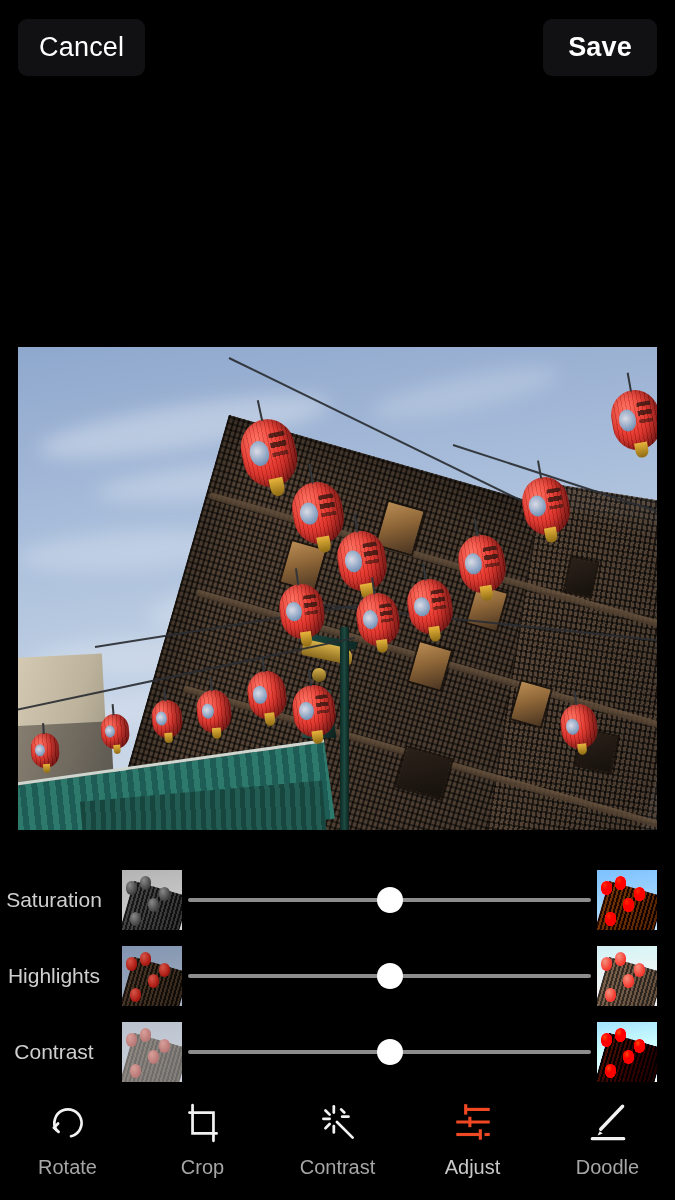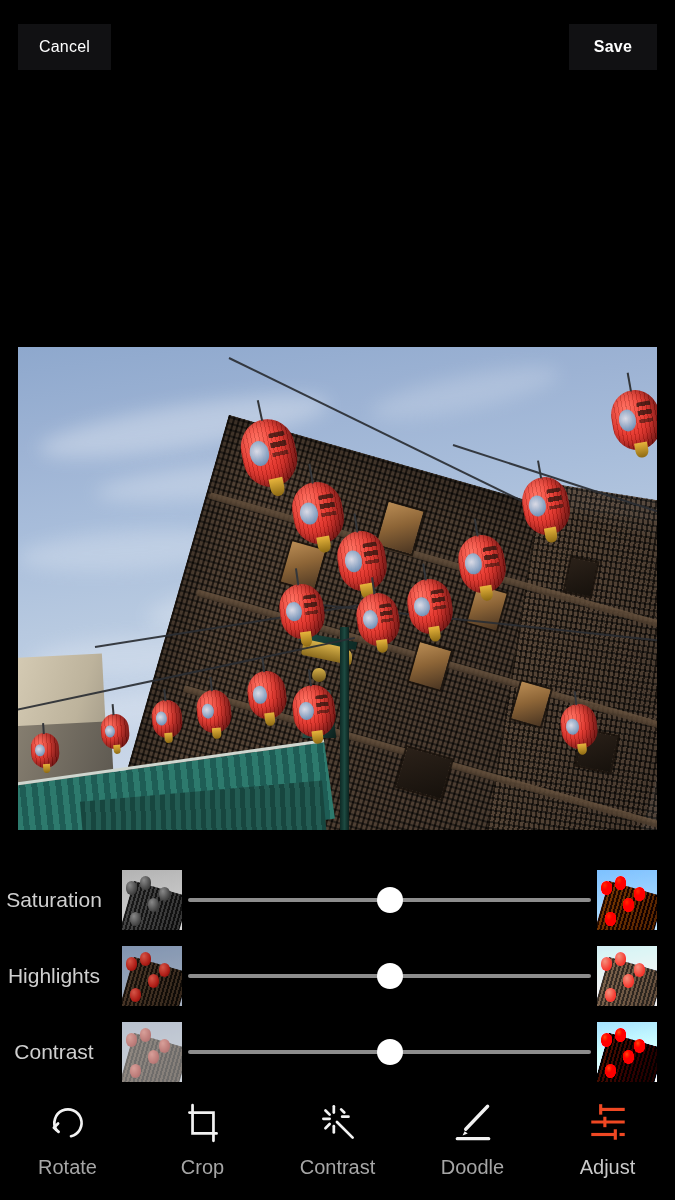--- a/index.html
+++ b/index.html
@@ -25,24 +25,24 @@
     height: 94px;
     display: flex;
     align-items: center;
     justify-content: space-between;
     padding: 0 18px;
     box-sizing: border-box;
   }
   .topbtn {
     background: #111113;
     border: none;
-    border-radius: 0;
+    border-radius: 9px;
     color: #ffffff;
     font-family: "Liberation Sans", sans-serif;
-    font-size: 16px;
+    font-size: 27px;
     line-height: 1;
     padding: 15px 21px;
     cursor: pointer;
     letter-spacing: .2px;
   }
   .topbtn.cancel { font-weight: 400; }
   .topbtn.save   { font-weight: 700; padding: 15px 25px; }
 
   
   .photo-stage {
@@ -633,39 +633,39 @@
           <line x1="26" y1="16" x2="32" y2="16"></line>
           <line x1="10" y1="10" x2="14" y2="14"></line>
           <line x1="25" y1="9" x2="28" y2="12"></line>
           <line x1="10" y1="27" x2="14" y2="23"></line>
           <line x1="21" y1="21" x2="36" y2="36"></line>
         </g>
       </svg>
       <span class="tlabel">Contrast</span>
     </button>
 
-    <button class="tool">
-      <svg class="ticon" viewBox="0 0 44 44">
-        <line x1="15" y1="28" x2="36" y2="6" stroke="#F2F2F2" stroke-width="3.2" stroke-linecap="round"></line>
-        <path d="M14 30 L12 34 L17 32 Z" fill="#F2F2F2"></path>
-        <line x1="7" y1="37" x2="37" y2="37" stroke="#F2F2F2" stroke-width="3.2" stroke-linecap="round"></line>
-      </svg>
-      <span class="tlabel">Doodle</span>
-    </button>
-
     <button class="tool active">
       <svg class="ticon" viewBox="0 0 44 44">
         <g stroke="#EF4823" stroke-width="3" stroke-linecap="butt">
           <line x1="15" y1="9" x2="38" y2="9"></line>
           <line x1="15" y1="4" x2="15" y2="14"></line>
           <line x1="6" y1="21" x2="38" y2="21"></line>
           <line x1="19" y1="16" x2="19" y2="26"></line>
           <line x1="6" y1="33" x2="29" y2="33"></line>
           <line x1="33" y1="33" x2="38" y2="33"></line>
           <line x1="29" y1="28" x2="29" y2="38"></line>
         </g>
       </svg>
       <span class="tlabel">Adjust</span>
     </button>
 
+    <button class="tool">
+      <svg class="ticon" viewBox="0 0 44 44">
+        <line x1="15" y1="28" x2="36" y2="6" stroke="#F2F2F2" stroke-width="3.2" stroke-linecap="round"></line>
+        <path d="M14 30 L12 34 L17 32 Z" fill="#F2F2F2"></path>
+        <line x1="7" y1="37" x2="37" y2="37" stroke="#F2F2F2" stroke-width="3.2" stroke-linecap="round"></line>
+      </svg>
+      <span class="tlabel">Doodle</span>
+    </button>
+
   </div>
 
 </div>
 
 </body></html>

